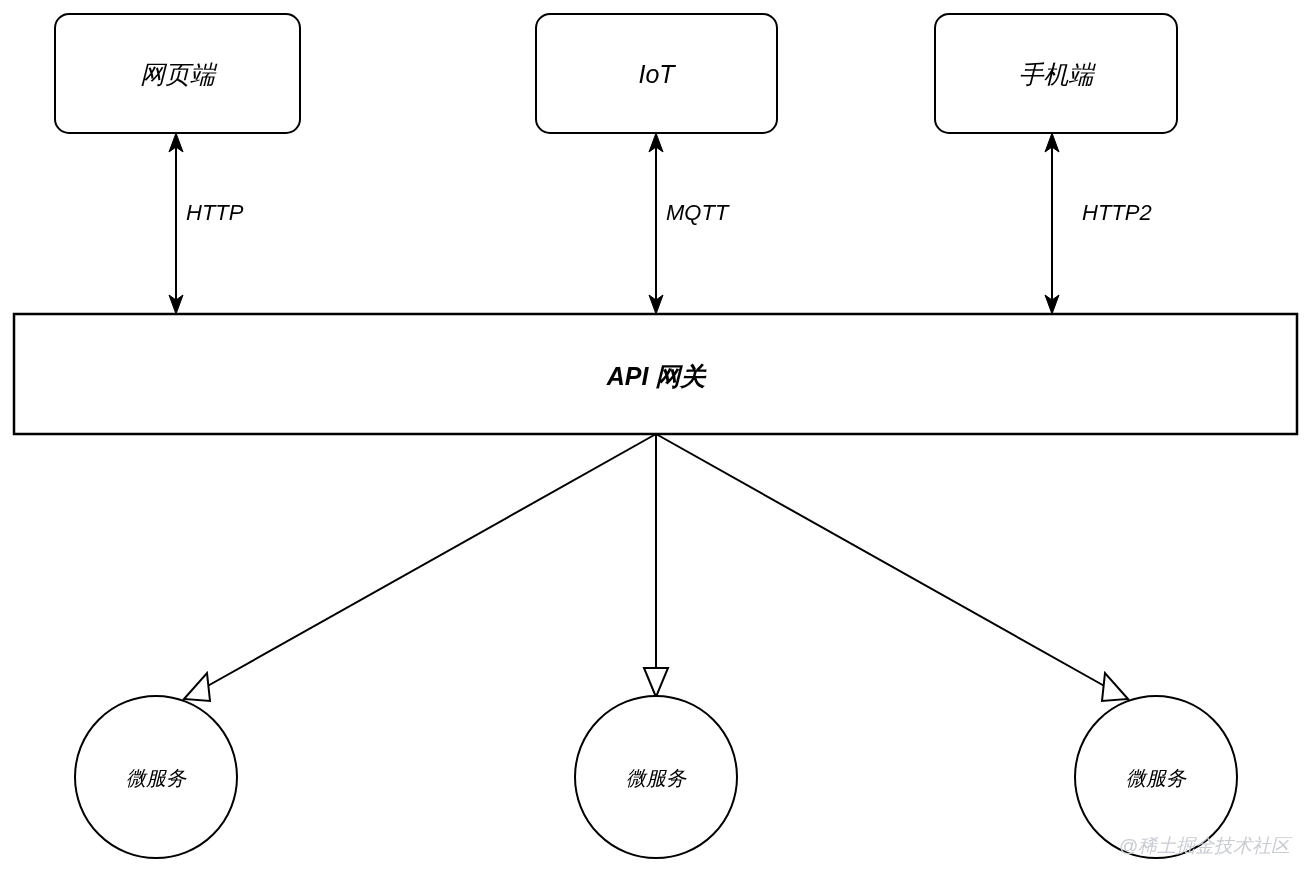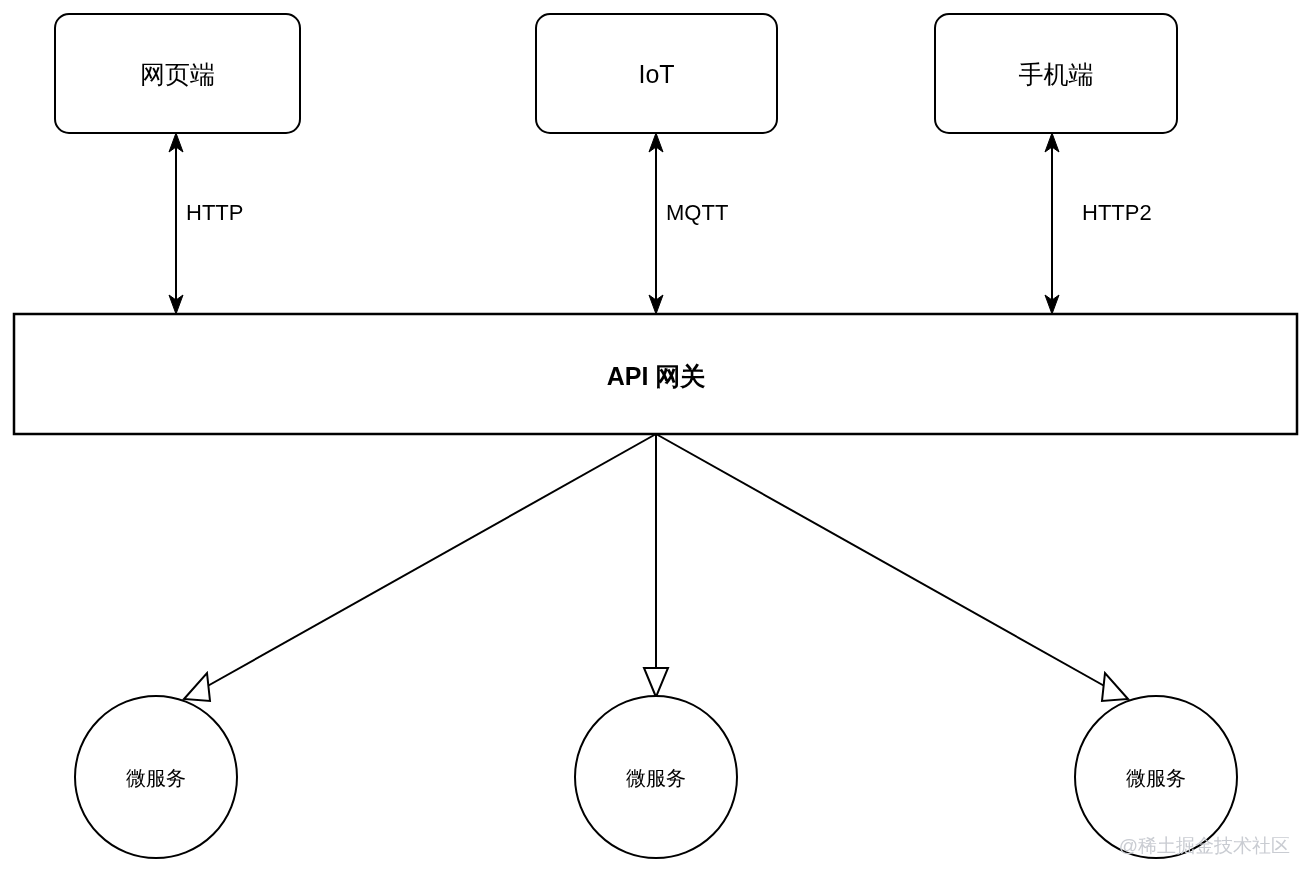--- a/index.html
+++ b/index.html
@@ -10,20 +10,21 @@
   }
   body {
     font-family: "Liberation Sans", "DejaVu Sans", sans-serif;
   }
   #canvas {
     position: relative;
     width: 1314px;
     height: 874px;
     background: #ffffff;
     overflow: hidden;
+    font-style: italic;
   }
   #diagram-svg {
     position: absolute;
     left: 0;
     top: 0;
     width: 1314px;
     height: 874px;
     display: block;
   }
   .node-shape {

